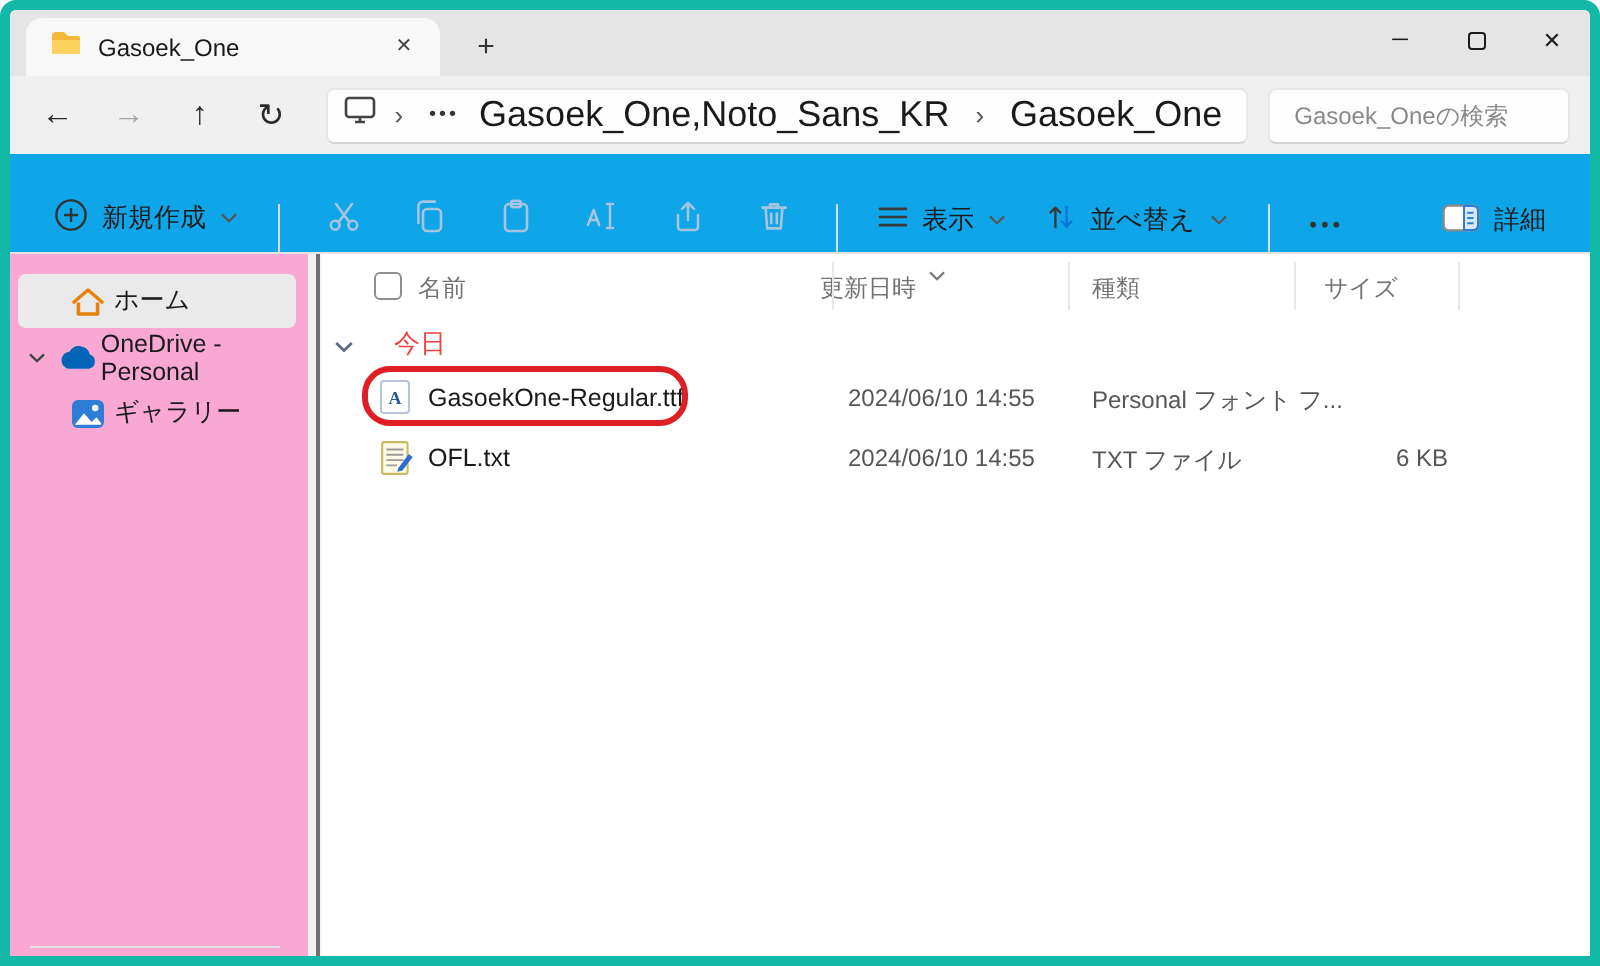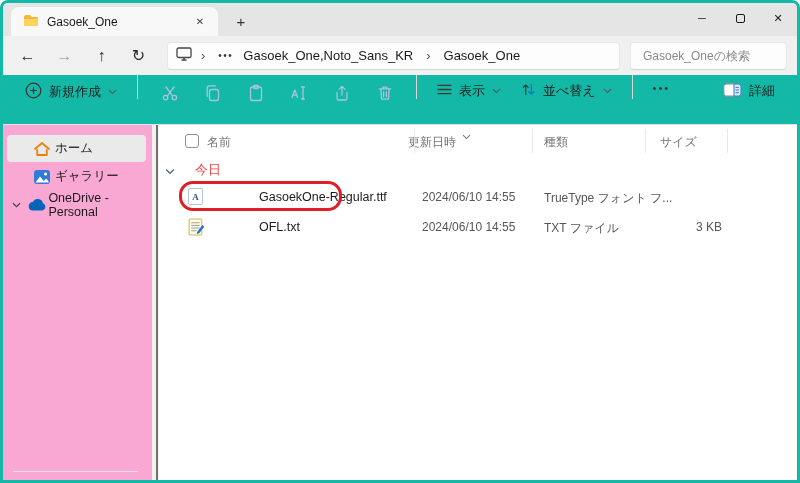--- a/index.html
+++ b/index.html
@@ -1,42 +1,42 @@
 <!DOCTYPE html>
 <html><head>
 <meta charset="utf-8">
 <style>
   * { margin:0; padding:0; box-sizing:border-box; }
   html,body { width:800px; height:483px; font-family:"Liberation Sans","DejaVu Sans",sans-serif; background:#fff; overflow:hidden; }
-  .window { position:relative; width:800px; height:483px; border:3px solid #14b8a6; border-radius:8px 8px 0 0; overflow:hidden; background:#fff; }
+  .window { position:relative; width:800px; height:483px; border:5px solid #14b8a6; border-radius:8px 8px 0 0; overflow:hidden; background:#fff; }
 
   
   .tabbar { position:relative; height:33px; background:#e5e5e5; display:flex; align-items:flex-end; }
   .tab { display:flex; align-items:center; gap:8px; width:207px; height:29px; margin-left:8px; background:#f8f8f8; border-radius:8px 8px 0 0; padding:0 8px 0 12px; }
   .tab-title { font-size:12px; color:#1a1a1a; font-weight:500; flex:1; white-space:nowrap; overflow:hidden; }
   .tab-close { width:20px; height:20px; display:flex; align-items:center; justify-content:center; font-size:10px; color:#444; border-radius:4px; cursor:default; }
   .newtab { width:26px; height:26px; margin:0 0 2px 10px; display:flex; align-items:center; justify-content:center; font-size:15px; color:#333; border-radius:4px; }
   .win-controls { position:absolute; top:0; right:0; height:30px; display:flex; }
   .win-btn { width:38px; height:30px; display:flex; align-items:center; justify-content:center; color:#1a1a1a; font-size:11px; }
   .max-glyph { width:9px; height:9px; border:1px solid #1a1a1a; border-radius:2px; }
 
   
   .addressrow { height:39px; background:#f0f0f1; display:flex; align-items:center; padding:0 10px 0 6px; }
   .nav-btn { width:37px; height:30px; display:flex; align-items:center; justify-content:center; font-size:16px; color:#2b2b2b; border-radius:4px; }
   .nav-btn.disabled { color:#a6a6a6; }
   .breadcrumb-box { flex:1; height:28px; margin-left:10px; background:#fdfdfd; border:1px solid #e7e7e7; border-bottom-color:#d4d4d4; border-radius:4px; display:flex; align-items:center; padding:0 8px; gap:2px; }
   .crumb-sep { color:#555; font-size:13px; padding:0 7px; }
-  .crumb { font-size:13px; color:#1a1a1a; white-space:nowrap; padding:2px 4px; border-radius:3px; }
+  .crumb { font-size:18px; color:#1a1a1a; white-space:nowrap; padding:2px 4px; border-radius:3px; }
   .crumb-ellipsis { font-size:10px; letter-spacing:1.5px; color:#333; padding:0 4px; }
   .search-box { width:157px; height:28px; margin-left:10px; background:#fdfdfd; border:1px solid #e7e7e7; border-bottom-color:#d4d4d4; border-radius:4px; display:flex; align-items:center; }
   .search-box input { border:none; outline:none; background:transparent; width:100%; padding:0 12px; font-size:12px; color:#333; font-family:inherit; }
   .search-box input::placeholder { color:#8a8a8a; }
 
   
-  .toolbar { height:50px; background:#14b8a6; border-bottom:1px solid #e3e3e3; display:flex; align-items:flex-start; padding:0 12px; }
+  .toolbar { height:50px; background:#0ea5e9; border-bottom:1px solid #e3e3e3; display:flex; align-items:flex-end; padding:0 12px; }
   .tool-btn { display:flex; align-items:center; gap:7px; padding:7px 10px; border-radius:4px; font-size:13px; color:#1a1a1a; white-space:nowrap; }
   .tool-sep { width:1px; height:24px; background:#d9d9d9; margin:0 10px; }
   .icon-btn { width:43px; height:36px; display:flex; align-items:center; justify-content:center; border-radius:4px; }
   .icon-btn svg { stroke:#a9c4de; fill:none; stroke-width:1.3; stroke-linecap:round; stroke-linejoin:round; }
   .more-dots { font-size:11px; letter-spacing:2px; color:#333; }
   .spacer { flex:1; }
   .chev svg { display:block; }
 
   
   .content { display:flex; height:361px; }
@@ -54,21 +54,21 @@
   .checkbox { position:absolute; left:26px; top:9px; width:14px; height:14px; border:1px solid #8f8f8f; border-radius:3px; background:#fff; }
   .colsep { position:absolute; top:4px; width:1px; height:24px; background:#e8e8e8; }
   .sort-chev { position:absolute; left:303px; top:1px; }
 
   
   .group-row { position:absolute; top:36px; left:6px; display:flex; align-items:center; gap:20px; font-size:13px; color:#ef4444; font-weight:500; }
   .file-row { position:absolute; left:0; right:4px; height:28px; }
   .cell { position:absolute; top:7px; font-size:12px; color:#565656; white-space:nowrap; }
   .cell.name { color:#1a1a1a; font-size:12.5px; }
   .c-icon { position:absolute; left:29px; top:5px; }
-  .c-name { left:53px;margin-left:47px; }
+  .c-name { left:53px; }
   .c-date { left:263px; }
   .c-type { left:385px; }
   .c-size { left:440px; width:123px; text-align:right; }
   .font-icon { width:15px; height:17px; background:#fff; border:1px solid #b6c3d8; border-radius:2px; display:flex; align-items:center; justify-content:center; font-size:9px; font-weight:bold; color:#2b579a; font-family:"Liberation Serif",serif; }
   .annotation { position:absolute; left:20px; top:56px; width:163px; height:30px; border:3px solid #df1f26; border-radius:14px; z-index:5; pointer-events:none; }
 </style>
 </head>
 <body>
 
 <div class="window">
@@ -213,43 +213,43 @@
         <span class="side-chev"></span>
         <span class="side-icon">
           <svg width="18" height="16" viewBox="0 0 18 16">
               <path d="M2 8 L9 2 L16 8" fill="none" stroke="#e8820c" stroke-width="1.8" stroke-linecap="round" stroke-linejoin="round"></path>
               <path d="M4.2 8.2 V14 h9.6 V8.2" fill="none" stroke="#e8820c" stroke-width="1.8" stroke-linejoin="round"></path>
             </svg>
         </span>
         <span>ホーム</span>
       </div>
       <div class="side-item">
+        <span class="side-chev">
+          <svg width="9" height="6" viewBox="0 0 9 6">
+              <path d="M1 1.2 L4.5 4.6 L8 1.2" fill="none" stroke="#444" stroke-width="1.2"></path>
+            </svg>
+        </span>
+        <span class="side-icon">
+          <svg width="20" height="13" viewBox="0 0 20 13">
+              <path d="M5.2 12.4 a4.3 4.3 0 0 1 .5-8.5 A5.6 5.6 0 0 1 16 5.3 a3.7 3.7 0 0 1-.5 7.1 Z" fill="#0364b8"></path>
+            </svg>
+        </span>
+        <span>OneDrive - Personal</span>
+      </div>
+      <div class="side-item">
         <span class="side-chev"></span>
         <span class="side-icon">
           <svg width="18" height="16" viewBox="0 0 18 16">
               <rect x="1" y="1" width="16" height="14" rx="3" fill="#2f7cd6"></rect>
               <circle cx="12.6" cy="5" r="1.6" fill="#fff"></circle>
               <path d="M2.4 13.4 L7 7.6 L10.8 12 L13.2 9.6 L15.6 12.6 V13.4 Z" fill="#fff"></path>
             </svg>
         </span>
         <span>ギャラリー</span>
       </div>
-      <div class="side-item">
-        <span class="side-chev">
-          <svg width="9" height="6" viewBox="0 0 9 6">
-              <path d="M1 1.2 L4.5 4.6 L8 1.2" fill="none" stroke="#444" stroke-width="1.2"></path>
-            </svg>
-        </span>
-        <span class="side-icon">
-          <svg width="20" height="13" viewBox="0 0 20 13">
-              <path d="M5.2 12.4 a4.3 4.3 0 0 1 .5-8.5 A5.6 5.6 0 0 1 16 5.3 a3.7 3.7 0 0 1-.5 7.1 Z" fill="#0364b8"></path>
-            </svg>
-        </span>
-        <span>OneDrive - Personal</span>
-      </div>
       <div class="side-divider"></div>
     </div>
 
     <div class="splitter"></div>
 
     <div class="main">
 
       <div class="checkbox"></div>
       <span class="hdr" style="left:48px; top:9px;">名前</span>
       <span class="hdr" style="left:249px; top:9px;">更新日時</span>
@@ -269,34 +269,34 @@
             </svg></span>
         <span>今日</span>
       </div>
 
       <div class="file-row" style="top:58px;">
         <span class="c-icon">
             <span class="font-icon">A</span>
           </span>
         <span class="cell name c-name">GasoekOne-Regular.ttf</span>
         <span class="cell c-date">2024/06/10 14:55</span>
-        <span class="cell c-type">TrueType フォント フ...</span>
+        <span class="cell c-type">Personal フォント フ...</span>
       </div>
 
       <div class="annotation"></div>
 
       <div class="file-row" style="top:88px;">
         <span class="c-icon">
           <svg width="17" height="18" viewBox="0 0 16 17">
               <rect x="1" y="1" width="12" height="15" rx="1" fill="#fffbe6" stroke="#c9ba62" stroke-width="1"></rect>
               <path d="M3 4.5 h8 M3 7 h8 M3 9.5 h8 M3 12 h5" stroke="#9a9a9a" stroke-width="0.9" fill="none"></path>
               <path d="M8.6 13.2 L13.6 6.6 L15.4 8 L10.6 14.4 L8.2 15 Z" fill="#2b6fd4"></path>
             </svg>
         </span>
         <span class="cell name c-name">OFL.txt</span>
         <span class="cell c-date">2024/06/10 14:55</span>
         <span class="cell c-type">TXT ファイル</span>
-        <span class="cell c-size">3 KB</span>
+        <span class="cell c-size">6 KB</span>
       </div>
 
     </div>
   </div>
 </div>
 
 </body></html>

